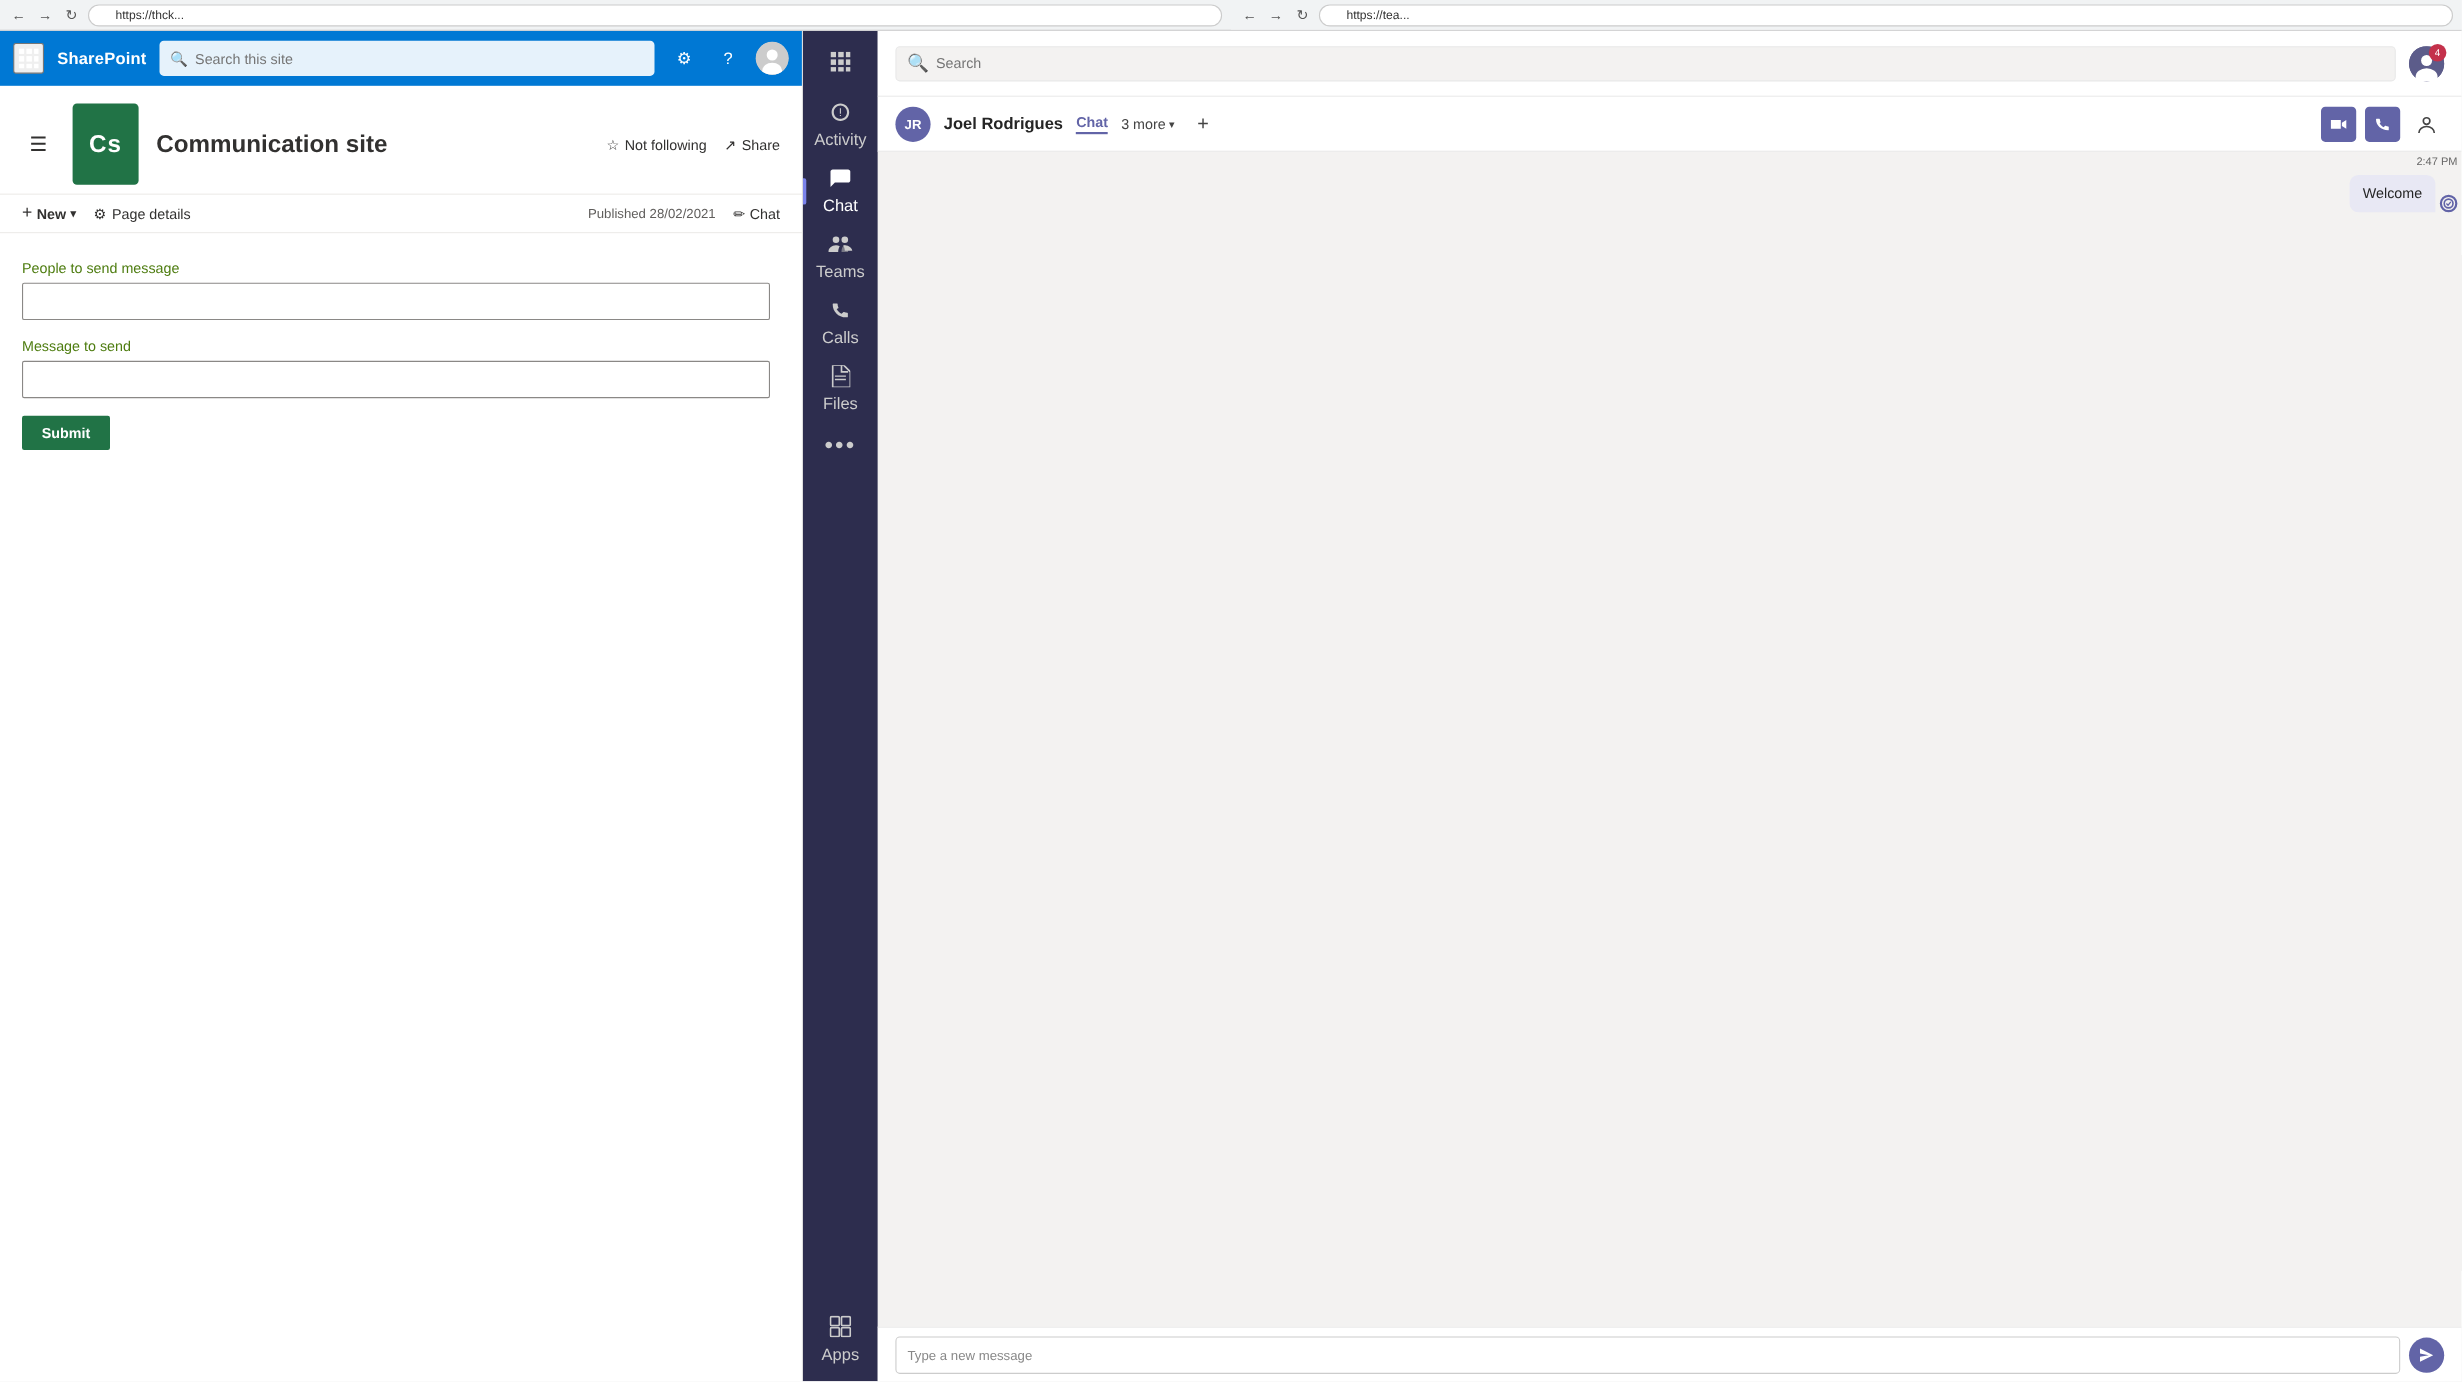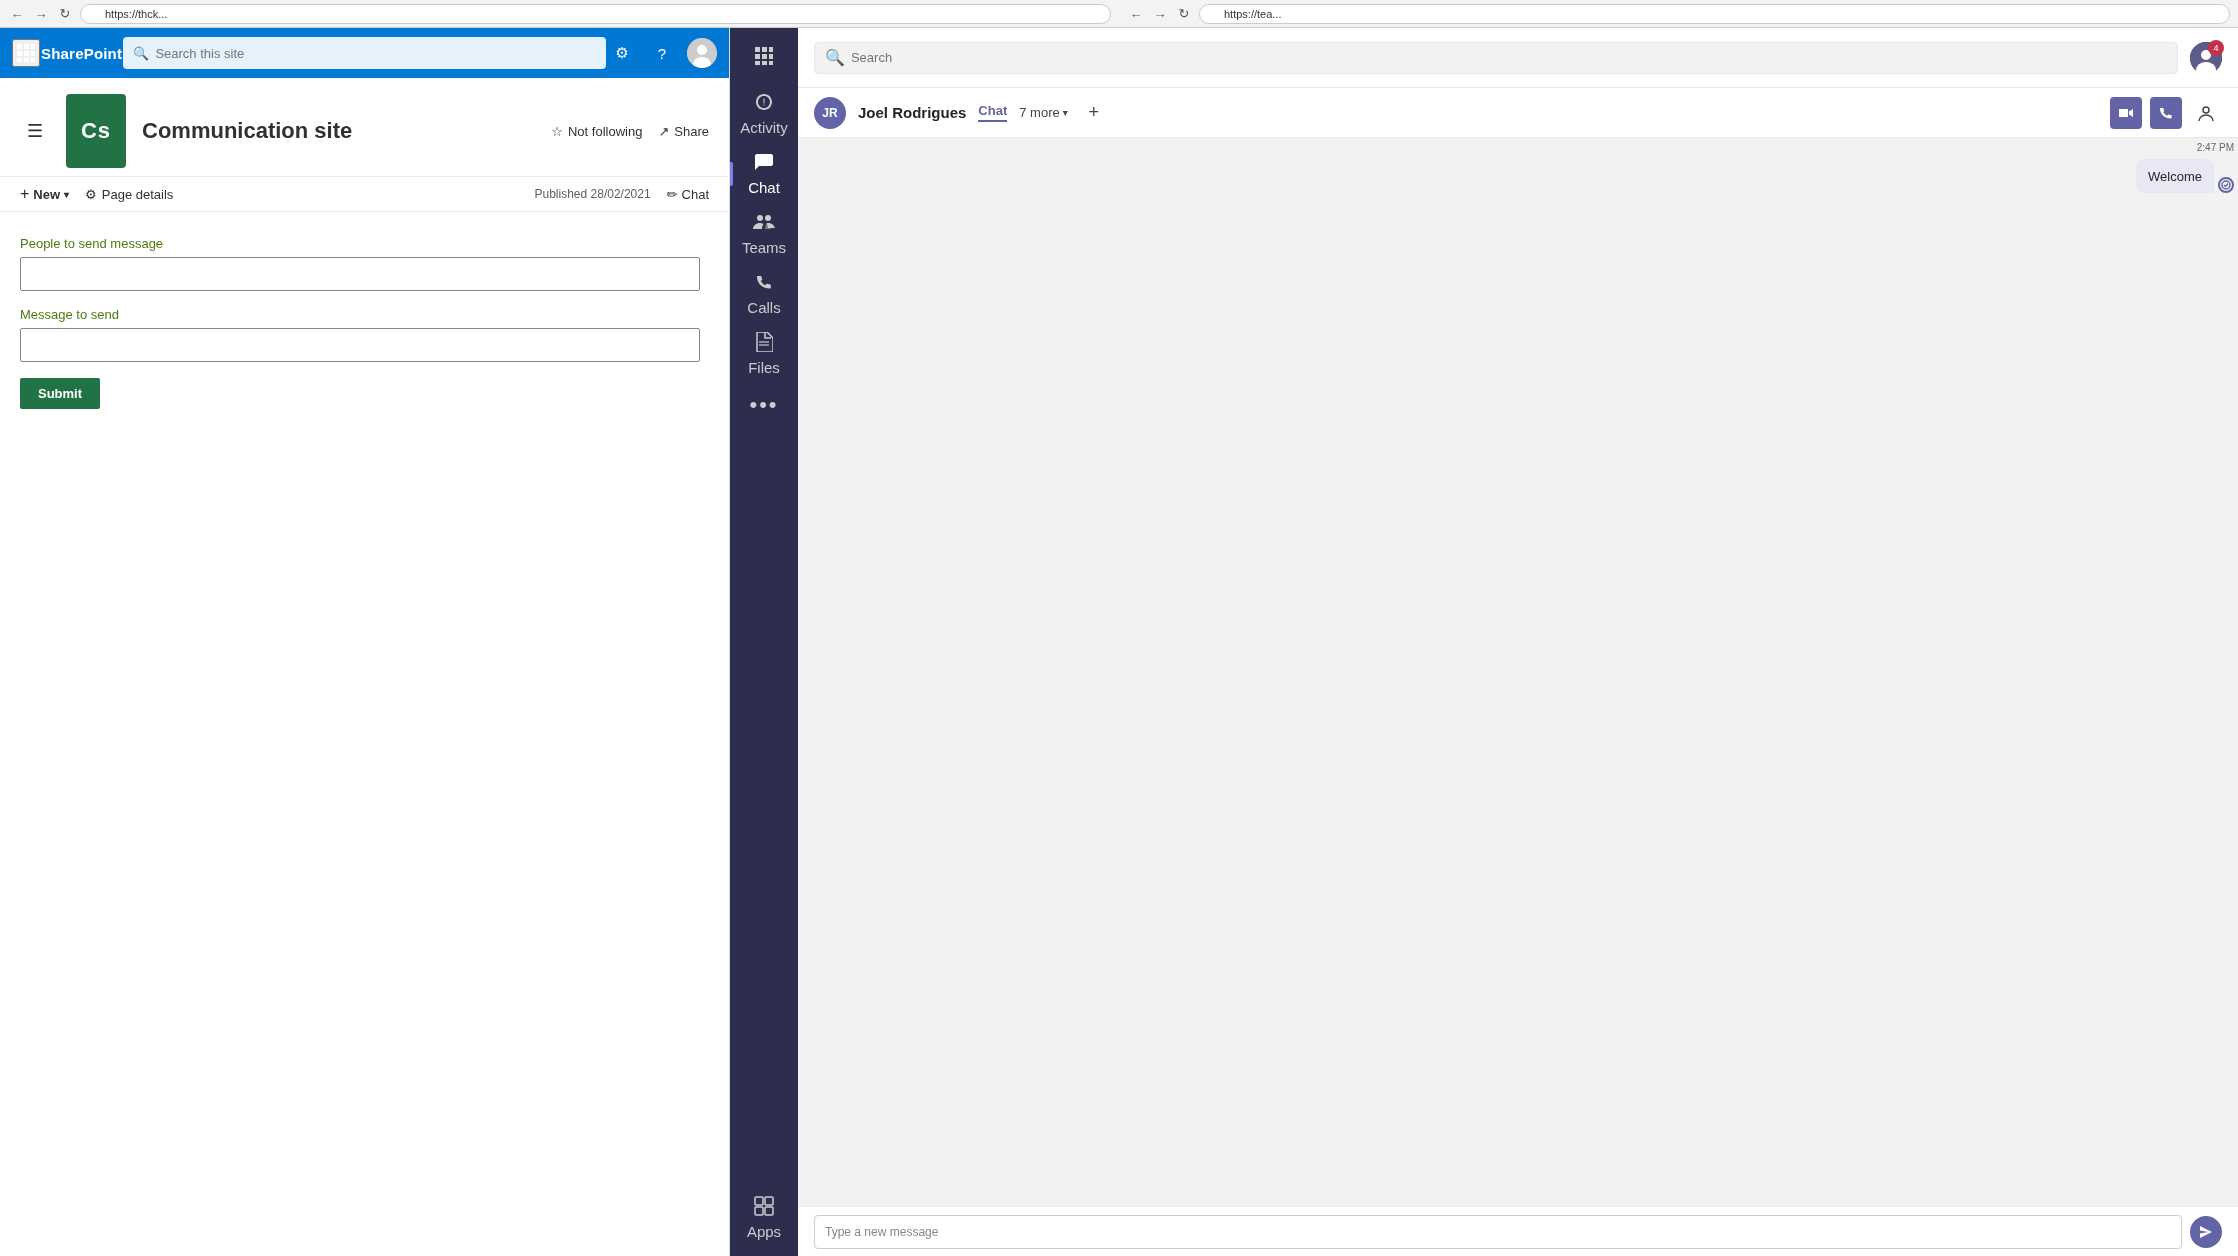--- a/index.html
+++ b/index.html
@@ -48,21 +48,21 @@
       background: #fff;
     }
 
     
     .sp-topbar {
       background: #0078d4;
       height: 50px;
       display: flex;
       align-items: center;
       padding: 0 12px;
-      gap: 1px;
+      gap: 12px;
       flex-shrink: 0;
     }
     .sp-waffle {
       color: #fff; font-size: 18px; cursor: pointer;
       display: flex; align-items: center; justify-content: center;
       width: 28px; height: 28px;
     }
     .sp-logo-text {
       color: #fff; font-size: 15px; font-weight: 600; letter-spacing: 0.2px;
       white-space: nowrap;
@@ -544,21 +544,21 @@
             <div style="position:absolute; top:-2px; right:-2px; background:#c4314b; color:#fff; border-radius:10px; font-size:9px; min-width:16px; height:16px; display:flex; align-items:center; justify-content:center; padding:0 3px;">4</div>
           </div>
         </div>
       </div>
 
       <div class="teams-chat-header">
         <div class="teams-contact-avatar">JR</div>
         <span class="teams-contact-name">Joel Rodrigues</span>
         <span class="teams-chat-tab">Chat</span>
         <button class="teams-more-btn">
-          <span>7 more</span>
+          <span>3 more</span>
           <span style="font-size:10px;">▾</span>
         </button>
         <button class="teams-add-btn">+</button>
         <div class="teams-header-actions">
           <button class="teams-action-btn video">
             <svg width="16" height="16" viewBox="0 0 16 16" fill="white">
               <path d="M1 4h9v8H1V4zm10 2.5l4-2.5v8l-4-2.5V6.5z"></path>
             </svg>
           </button>
           <button class="teams-action-btn phone">

